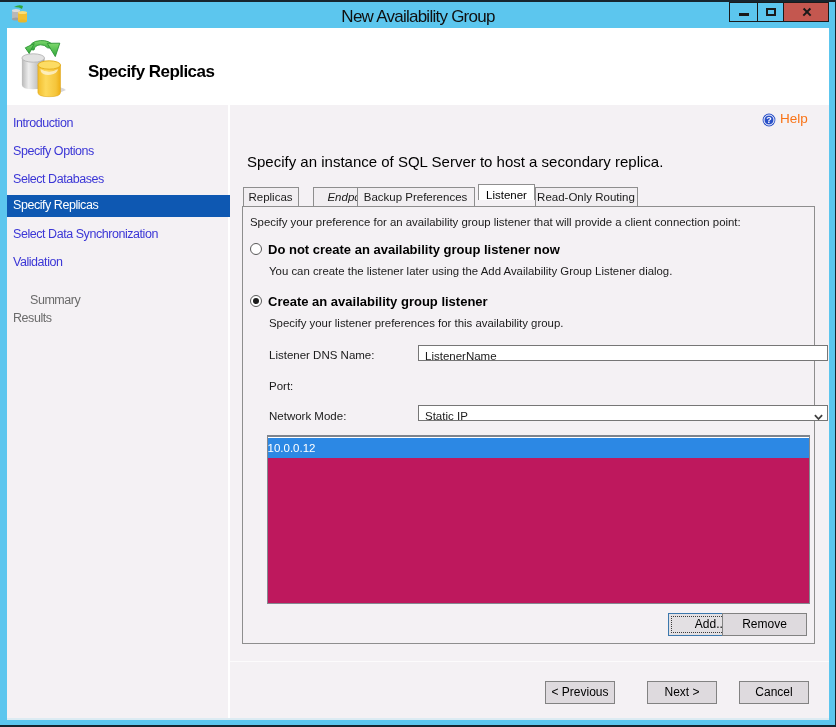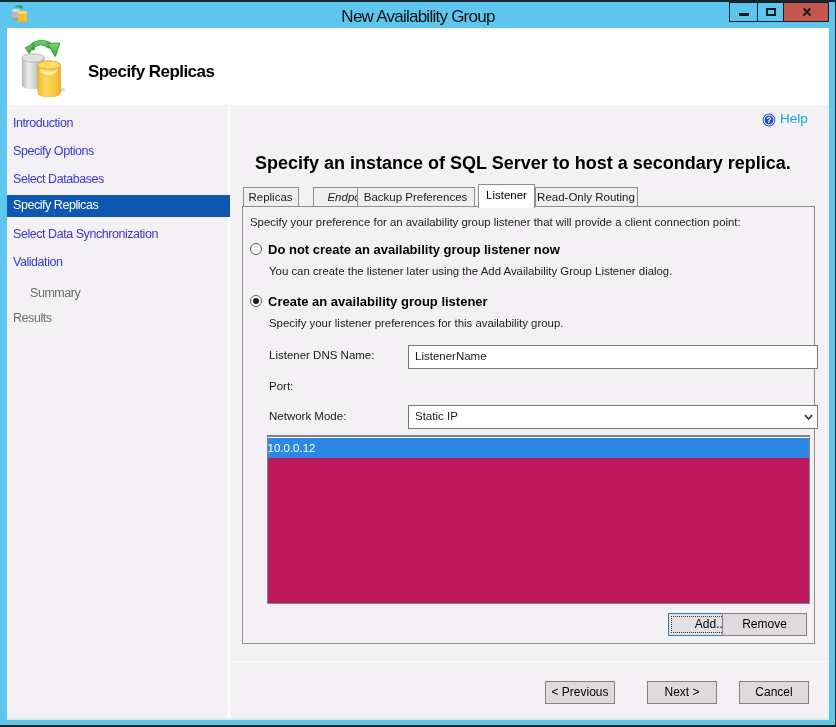--- a/index.html
+++ b/index.html
@@ -29,39 +29,39 @@
 
 #bodybg { position:absolute; left:7px; top:105px; width:822px; height:613px; background:#f4f1f4; }
 #divider { position:absolute; left:228px; top:105px; width:2px; height:613px; background:#ffffff; }
 
 
 .nav { position:absolute; left:7px; width:221px; height:28px; line-height:28px; padding-left:6px; font-size:12.5px; color:#3b36d6; letter-spacing:-0.45px; }
 .nav.gray { color:#6b6b6b; }
 #nav-hl { position:absolute; left:7px; top:195px; width:223px; height:21.5px; line-height:21.5px; padding-left:6px; background:#0e58b2; color:#ffffff; font-size:12.5px; letter-spacing:-0.45px; }
 
 
-#help-txt { position:absolute; left:780px; top:111px; font-size:13.5px; color:#0ea5e9; }
-
-
-#heading { position:absolute; left:255px; top:153px; font-size:18px; font-weight:bold; color:#000; }
+#help-txt { position:absolute; left:780px; top:111px; font-size:13.5px; color:#f97316; }
+
+
+#heading { position:absolute; left:247px; top:153px; font-size:15px; font-weight:normal; color:#000; }
 
 
 .tab { position:absolute; top:187px; height:19px; background:#f1eef1; border:1px solid #8e8e8e; border-bottom:none; font-size:11.5px; color:#1a1a1a; text-align:center; line-height:18px; white-space:nowrap; }
-#tab-active { position:absolute; left:478px; top:183.5px; width:57px; height:24px; background:#ffffff; border:1px solid #8e8e8e; border-bottom:none; z-index:5; font-size:11.5px; text-align:center; line-height:21px; }
+#tab-active { position:absolute; left:478px; top:183.5px; width:57px; height:16px; background:#ffffff; border:1px solid #8e8e8e; border-bottom:none; z-index:5; font-size:11.5px; text-align:center; line-height:21px; }
 
 
 #panel { position:absolute; left:242px; top:206px; width:573px; height:437.5px; border:1px solid #8e8e8e; background:#f4f1f4; }
 
 .txt { position:absolute; font-size:11.4px; color:#1a1a1a; }
 .btxt { position:absolute; font-size:13px; line-height:14px; font-weight:bold; color:#000; }
 .radio { position:absolute; width:12px; height:12px; border-radius:50%; background:#fff; border:1px solid #595959; }
 .radio .dot { position:absolute; left:2px; top:2px; width:6px; height:6px; border-radius:50%; background:#1b1b1b; }
 
 .flabel { position:absolute; left:269px; font-size:11.5px; color:#1a1a1a; }
-.finput { position:absolute; left:408px; width:409.5px; height:24px; background:#fff; border:1px solid #767676; font-size:11.5px; color:#1a1a1a; line-height:20px; padding-left:6px; }
+.finput { position:absolute; left:418px; width:409.5px; height:16px; background:#fff; border:1px solid #767676; font-size:11.5px; color:#1a1a1a; line-height:20px; padding-left:6px; }
 
 #listbox { position:absolute; left:266.5px; top:435px; width:543.5px; height:169px; background:#be185d; border:1px solid #83888f; border-top:2px solid #7e848d; }
 #lb-hdr { position:absolute; left:0; top:0; width:100%; height:17px; background:#fff; border-bottom:1px solid #dadada; font-size:11px; color:#1a1a1a; line-height:16px; padding-left:6px; }
 #lb-row { position:absolute; left:0; top:1px; width:100%; height:20px; background:#2c88e4; color:#fff; font-size:11.5px; line-height:20px; }
 
 .wbtn { position:absolute; height:23px; background:#dedade; border:1px solid #828282; font-size:12px; color:#000; text-align:center; line-height:21px; }
 #btn-add { left:668px; top:613px; width:85px; border-color:#3c78ad; background:#e3e0e3; }
 #btn-add .focus { position:absolute; left:2px; top:2px; right:2px; bottom:2px; border:1px dotted #3c3c3c; }
 #btn-remove { left:722px; top:613px; width:85px; }
 
@@ -149,21 +149,21 @@
 
   <div id="bodybg"></div>
   <div id="divider"></div>
 
   <div class="nav" style="top:136.5px;">Specify Options</div>
   <div class="nav" style="top:108.5px;">Introduction</div>
   <div class="nav" style="top:164.5px;">Select Databases</div>
   <div id="nav-hl">Specify Replicas</div>
   <div class="nav" style="top:219.5px;">Select Data Synchronization</div>
   <div class="nav" style="top:247.5px;">Validation</div>
-  <div class="nav gray" style="top:279px;padding-left:23px;">Summary</div>
+  <div class="nav gray" style="top:286px;padding-left:23px;">Summary</div>
   <div class="nav gray" style="top:303.5px;">Results</div>
 
   <div class="abs" style="left:762px; top:113px;">
     <svg width="14" height="14" viewBox="0 0 14 14">
       <circle cx="7" cy="7" r="6.4" fill="#2a50c8"></circle>
       <circle cx="7" cy="7" r="5" fill="none" stroke="#ffffff" stroke-width="1"></circle>
       <text x="7" y="10.2" font-size="9" font-weight="bold" fill="#ffffff" text-anchor="middle" font-family="Liberation Sans">?</text>
     </svg>
   </div>
   <div id="help-txt">Help</div>

